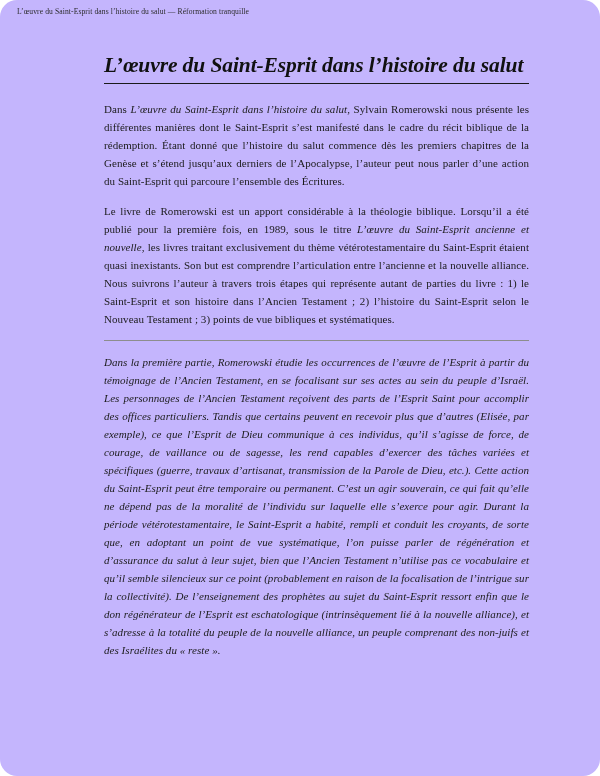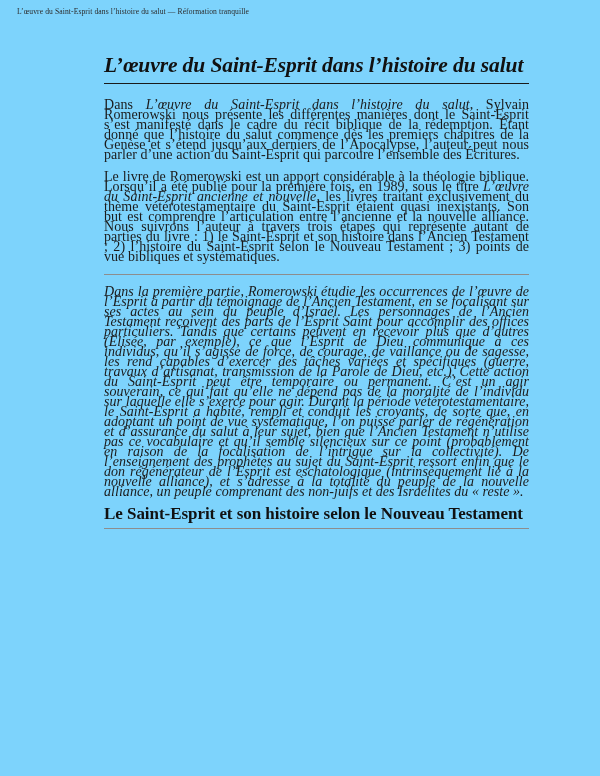--- a/index.html
+++ b/index.html
@@ -12,22 +12,23 @@
     height: 776px;
     overflow: hidden;
     font-family: "Liberation Serif", "DejaVu Serif", serif;
     color: #1a1a1a;
     -webkit-font-smoothing: antialiased;
   }
   .page {
     position: relative;
     width: 600px;
     height: 776px;
-    background: #7dd3fc;
+    background: #c4b5fd;
     box-sizing: border-box;
+    border-radius: 17px;
   }
   .running-head {
     position: absolute;
     top: 7px;
     left: 17px;
     right: 17px;
     font-size: 7.6px;
     line-height: 10px;
     color: #2b2b2b;
     letter-spacing: 0.1px;
@@ -63,22 +64,22 @@
     margin: 0;
     padding: 0 0 4px 0;
     color: #111111;
   }
   .rule-section {
     height: 0;
     border-top: 1px solid #8d8d8d;
     margin: 0 0 12px 0;
   }
   p.body-par {
-    font-size: 14px;
-    line-height: 10px;
+    font-size: 11px;
+    line-height: 18px;
     text-align: justify;
     text-justify: inter-word;
     margin: 0 0 12px 0;
     color: #1b1b1b;
     letter-spacing: 0.05px;
   }
   p.body-par:last-child {
     margin-bottom: 0;
     font-style: italic;
   }
@@ -103,19 +104,15 @@
 
     <p class="body-par">Dans <i>L’œuvre du Saint-Esprit dans l’histoire du salut</i>, Sylvain Romerowski nous présente les différentes manières dont le Saint-Esprit s’est manifesté dans le cadre du récit biblique de la rédemption. Étant donné que l’histoire du salut commence dès les premiers chapitres de la Genèse et s’étend jusqu’aux derniers de l’Apocalypse, l’auteur peut nous parler d’une action du Saint-Esprit qui parcoure l’ensemble des Écritures.</p>
 
     <p class="body-par">Le livre de Romerowski est un apport considérable à la théologie biblique. Lorsqu’il a été publié pour la première fois, en 1989, sous le titre <i>L’œuvre du Saint-Esprit ancienne et nouvelle</i>, les livres traitant exclusivement du thème vétérotestamentaire du Saint-Esprit étaient quasi inexistants. Son but est comprendre l’articulation entre l’ancienne et la nouvelle alliance. Nous suivrons l’auteur à travers trois étapes qui représente autant de parties du livre : 1) le Saint-Esprit et son histoire dans l’Ancien Testament ; 2) l’histoire du Saint-Esprit selon le Nouveau Testament ; 3) points de vue bibliques et systématiques.</p>
 
     <div class="sec-block">
       <div class="rule-section"></div>
       <p class="body-par">Dans la première partie, Romerowski étudie les occurrences de l’œuvre de l’Esprit à partir du témoignage de l’Ancien Testament, en se focalisant sur ses actes au sein du peuple d’Israël. Les personnages de l’Ancien Testament reçoivent des parts de l’Esprit Saint pour accomplir des offices particuliers. Tandis que certains peuvent en recevoir plus que d’autres (Elisée, par exemple), ce que l’Esprit de Dieu communique à ces individus, qu’il s’agisse de force, de courage, de vaillance ou de sagesse, les rend capables d’exercer des tâches variées et spécifiques (guerre, travaux d’artisanat, transmission de la Parole de Dieu, etc.). Cette action du Saint-Esprit peut être temporaire ou permanent. C’est un agir souverain, ce qui fait qu’elle ne dépend pas de la moralité de l’individu sur laquelle elle s’exerce pour agir. Durant la période vétérotestamentaire, le Saint-Esprit a habité, rempli et conduit les croyants, de sorte que, en adoptant un point de vue systématique, l’on puisse parler de régénération et d’assurance du salut à leur sujet, bien que l’Ancien Testament n’utilise pas ce vocabulaire et qu’il semble silencieux sur ce point (probablement en raison de la focalisation de l’intrigue sur la collectivité). De l’enseignement des prophètes au sujet du Saint-Esprit ressort enfin que le don régénérateur de l’Esprit est eschatologique (intrinsèquement lié à la nouvelle alliance), et s’adresse à la totalité du peuple de la nouvelle alliance, un peuple comprenant des non-juifs et des Israélites du « reste ».</p>
     </div>
 
-    <div class="sec-block">
-      <h2 class="section-title">Le Saint-Esprit et son histoire selon le Nouveau Testament</h2>
-      <div class="rule-section"></div>
-    </div>
 
   </div>
 </div>
 
 </body></html>

